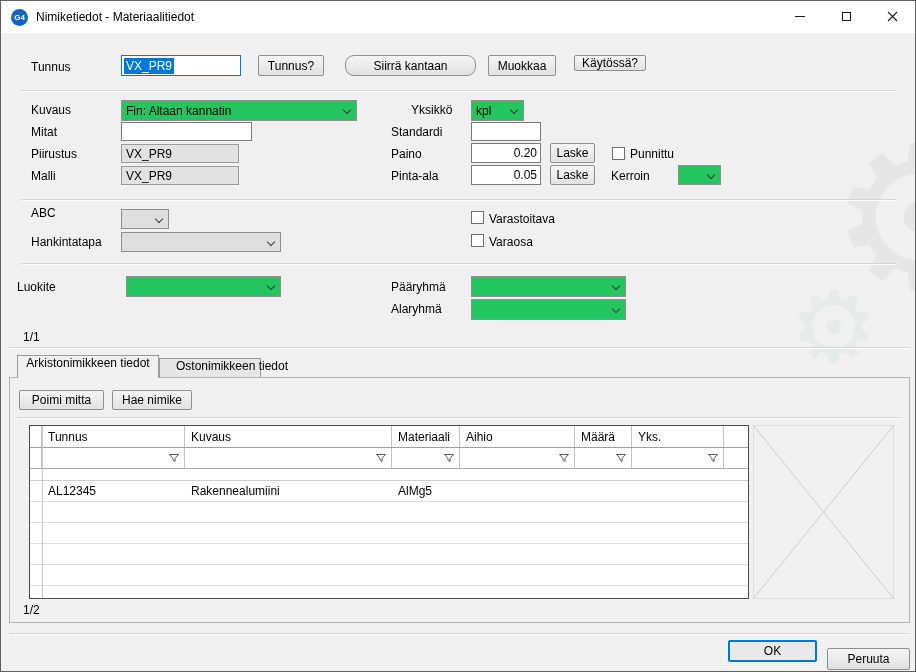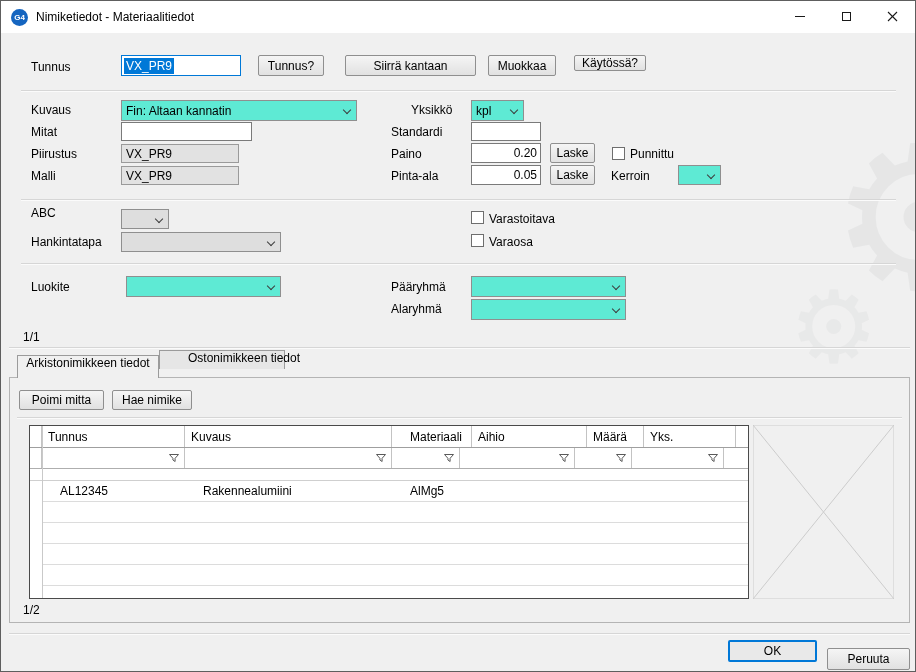--- a/index.html
+++ b/index.html
@@ -21,42 +21,42 @@
   
   .lbl{position:absolute;white-space:nowrap;}
   .textbox{position:absolute;background:#fff;border:1px solid #7a7a7a;display:flex;align-items:center;overflow:hidden;}
   .textbox.focused{border-color:#0078d7;}
   .textbox .selection{background:#0078d7;color:#fff;padding:1px 2px;margin-left:2px;}
   .textbox.num{justify-content:flex-end;padding-right:3px;}
   .grayfield{position:absolute;background:#e2e2e2;border:1px solid #9a9a9a;display:flex;align-items:center;padding-left:4px;overflow:hidden;}
   .btn{position:absolute;background:linear-gradient(#f5f5f5,#e1e1e1);border:1px solid #8f8f8f;border-radius:2px;
     display:flex;align-items:center;justify-content:center;white-space:nowrap;cursor:default;}
   .btn.primary{border:2px solid #0078d7;background:#e9e9e9;}
-  .combo{position:absolute;background:#5eead4;border:1px solid #8f8f8f;display:flex;align-items:center;padding-left:4px;overflow:hidden;}
+  .combo{position:absolute;background:#22c55e;border:1px solid #8f8f8f;display:flex;align-items:center;padding-left:4px;overflow:hidden;}
   .combo.gray{background:#dedede;}
   .chev{position:absolute;right:6px;top:6px;width:6px;height:6px;border-right:1.5px solid #3d3d3d;border-bottom:1.5px solid #3d3d3d;transform:rotate(45deg);}
   .checkbox{position:absolute;width:13px;height:13px;background:#fff;border:1px solid #6e6e6e;}
   .sep{position:absolute;height:1px;background:#d6d6d6;box-shadow:0 1px 0 #fbfbfb;}
   .pagenum{position:absolute;color:#000;}
   .watermark{position:absolute;color:#6b7075;user-select:none;pointer-events:none;line-height:1;}
   
   .tab{position:absolute;display:flex;justify-content:center;border:1px solid #9b9b9b;border-bottom:none;white-space:nowrap;}
   .tab.active{background:#f0f0f0;z-index:3;}
   .tab.inactive{background:#e6e6e6;z-index:1;}
   .panel{position:absolute;border:1px solid #b4b4b4;background:transparent;z-index:0;}
   
   .grid{position:absolute;background:#fff;border:1px solid #4a4a4a;overflow:hidden;}
   .grid-row{display:flex;width:100%;}
   .grid-header{height:22px;border-bottom:1px solid #9f9f9f;}
   .grid-filter{height:21px;border-bottom:1px solid #aeaeae;}
   .gcell{height:100%;border-right:1px solid #c3c3c3;display:flex;align-items:center;padding-left:6px;overflow:hidden;flex:0 0 auto;}
   .gcell.sel{padding:0;}
   .gcell.filler{border-right:none;flex:1 1 auto;}
   .gcell.fcell{justify-content:flex-end;padding-right:3px;padding-left:0;}
-  .body-row{height:21px;border-bottom:1px solid #dcdcdc;display:flex;margin-left:12px;}
+  .body-row{height:21px;border-bottom:1px solid #dcdcdc;display:flex;}
   .body-row .bcell{height:100%;display:flex;align-items:center;padding-left:6px;overflow:hidden;flex:0 0 auto;}
   .spacer-row{height:12px;border-bottom:1px solid #cfcfcf;}
   .sel-line{position:absolute;left:12px;top:0;bottom:0;width:1px;background:#c9c9c9;}
   .funnel{display:flex;align-items:center;justify-content:center;width:15px;height:15px;}
   .placeholder{position:absolute;}
 </style>
 </head>
 <body>
 
 <div class="window">
@@ -83,21 +83,21 @@
     </div>
   </div>
 
   <span class="lbl" style="left:30px;top:59px;">Tunnus</span>
   <div class="textbox focused" style="left:120px;top:54px;width:120px;height:21px;">
     <span class="selection">VX_PR9</span>
   </div>
   <div class="btn" style="left:257px;top:54px;width:66px;height:21px;">
     <span>Tunnus?</span>
   </div>
-  <div class="btn" style="left:344px;top:54px;width:131px;height:21px;">
+  <div class="btn" style="left:344px;top:54px;width:131px;height:21px;border-radius:9px;">
     <span>Siirrä kantaan</span>
   </div>
   <div class="btn" style="left:487px;top:54px;width:68px;height:21px;">
     <span>Muokkaa</span>
   </div>
   <div class="btn" style="left:573px;top:54px;width:72px;height:16px;">
     <span>Käytössä?</span>
   </div>
 
   <div class="sep" style="left:20px;top:89px;width:875px;"></div>
@@ -163,62 +163,62 @@
 
   <span class="lbl" style="left:30px;top:234px;">Hankintatapa</span>
   <div class="combo gray" style="left:120px;top:231px;width:160px;height:20px;">
     <span class="chev"></span>
   </div>
   <div class="checkbox" style="left:470px;top:233px;"></div>
   <span class="lbl" style="left:488px;top:234px;">Varaosa</span>
 
   <div class="sep" style="left:20px;top:262px;width:875px;"></div>
 
-  <span class="lbl" style="left:30px;top:279px;text-align:right;">Luokite</span>
+  <span class="lbl" style="left:16px;top:279px;text-align:right;">Luokite</span>
   <div class="combo" style="left:125px;top:275px;width:155px;height:21px;">
     <span class="chev"></span>
   </div>
   <span class="lbl" style="left:390px;top:279px;">Pääryhmä</span>
   <div class="combo" style="left:470px;top:275px;width:155px;height:21px;">
     <span class="chev"></span>
   </div>
   <span class="lbl" style="left:390px;top:301px;">Alaryhmä</span>
   <div class="combo" style="left:470px;top:298px;width:155px;height:21px;">
     <span class="chev"></span>
   </div>
 
   <span class="pagenum" style="left:22px;top:329px;">1/1</span>
   <div class="sep" style="left:8px;top:346px;width:901px;"></div>
 
   <div class="panel" style="left:8px;top:376px;width:901px;height:246px;"></div>
   <div class="tab active" style="left:16px;top:354px;width:142px;height:23px;">
     <span>Arkistonimikkeen tiedot</span>
   </div>
-  <div class="tab inactive" style="left:158px;top:349px;width:126px;height:19px;padding-left:44px;">
+  <div class="tab inactive" style="left:158px;top:357px;width:102px;height:19px;padding-left:44px;">
     <span>Ostonimikkeen tiedot</span>
   </div>
 
   <div class="btn" style="left:18px;top:389px;width:85px;height:20px;z-index:2;">
     <span>Poimi mitta</span>
   </div>
   <div class="btn" style="left:111px;top:389px;width:80px;height:20px;z-index:2;">
     <span>Hae nimike</span>
   </div>
   <div class="sep" style="left:16px;top:416px;width:885px;"></div>
 
   <div class="grid" style="left:28px;top:424px;width:720px;height:174px;">
     <div class="grid-row grid-header">
       <div class="gcell sel" style="width:12px;"></div>
       <div class="gcell" style="width:143px;">
           <span>Tunnus</span>
         </div>
       <div class="gcell" style="width:207px;">
           <span>Kuvaus</span>
         </div>
-      <div class="gcell" style="width:68px;margin-left:12px;">
+      <div class="gcell" style="width:68px;">
           <span>Materiaali</span>
         </div>
       <div class="gcell" style="width:115px;">
           <span>Aihio</span>
         </div>
       <div class="gcell" style="width:57px;">
           <span>Määrä</span>
         </div>
       <div class="gcell" style="width:92px;">
           <span>Yks.</span>

